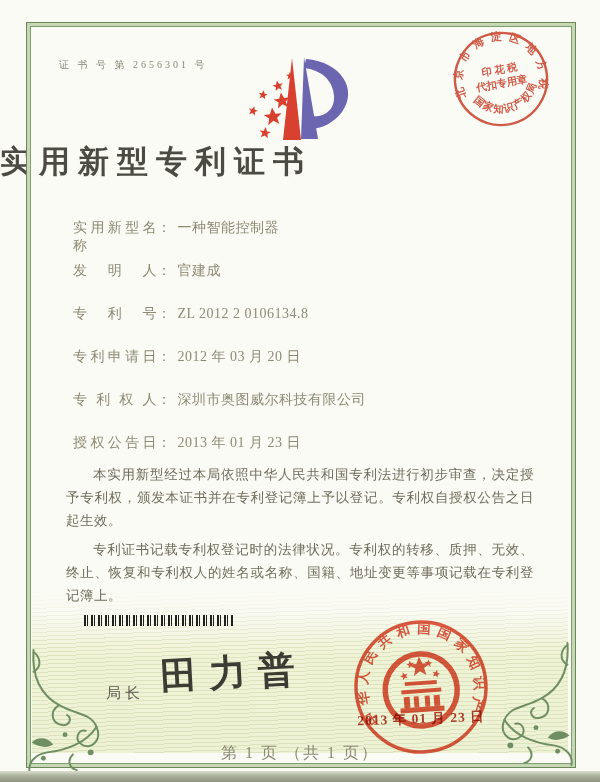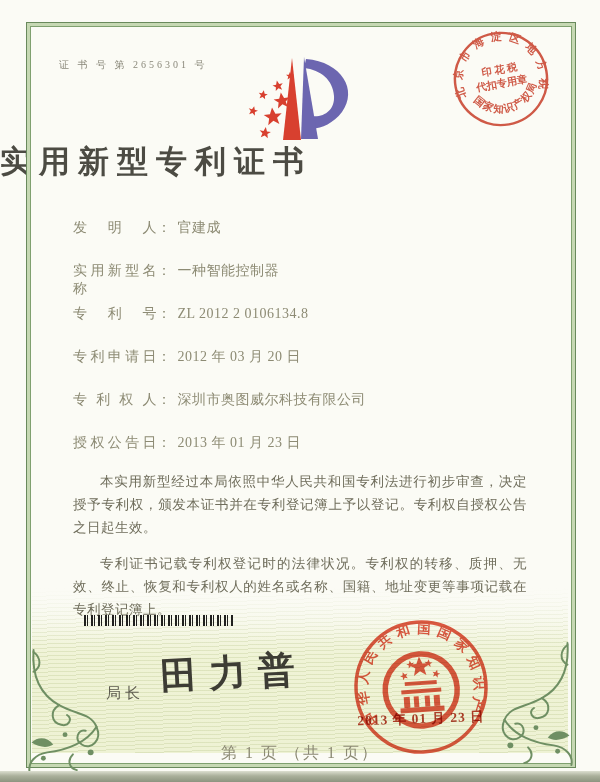--- a/index.html
+++ b/index.html
@@ -30,21 +30,21 @@
   .cert-title{position:absolute;left:0;top:141px;width:100%;text-align:left;
     font-size:31px;font-weight:bold;color:#4c4b43;letter-spacing:8px;z-index:2;}
   .fields{position:absolute;left:73px;top:219px;z-index:2;}
   .field-row{height:43px;font-size:14px;color:#8d8b74;letter-spacing:.5px;}
   .field-label{display:inline-block;width:84px;text-align:justify;text-align-last:justify;
     vertical-align:top;}
   .field-colon{display:inline-block;}
   .field-value{margin-left:6px;}
   .body-text{position:absolute;left:60px;top:457px;width:480px;z-index:2;
     font-size:13.5px;line-height:23px;color:#6f6d5b;text-align:justify;letter-spacing:.5px;}
-  .body-text p{margin:13px;text-indent:2em;}
+  .body-text p{margin:6px;text-indent:2em;}
   .barcode{position:absolute;left:84px;top:615px;width:150px;height:11px;z-index:2;
     background:repeating-linear-gradient(90deg,
       #20201e 0 2px, rgba(0,0,0,0) 2px 3px,
       #20201e 3px 4px, rgba(0,0,0,0) 4px 7px,
       #20201e 7px 9px, rgba(0,0,0,0) 9px 10px,
       #20201e 10px 11px, rgba(0,0,0,0) 11px 14px);}
   .director{position:absolute;left:106px;top:684px;font-size:15px;color:#5c5a4e;
     letter-spacing:4px;z-index:3;font-family:Liberation Serif, serif;}
   .signature{position:absolute;left:160px;top:648px;font-size:37px;color:#3d3c34;
     transform:rotate(-3deg);letter-spacing:12px;font-weight:bold;z-index:3;
@@ -137,22 +137,22 @@
   <text fill="#cf4d3a" font-size="10.5" font-weight="bold">
     <textPath href="#taxArcBottom" startOffset="10" textLength="80" lengthAdjust="spacing">国家知识产权局</textPath>
   </text>
   <text x="50" y="44" text-anchor="middle" fill="#cf4d3a" font-size="10.5" font-weight="bold">印 花 税</text>
   <text x="50" y="58" text-anchor="middle" fill="#cf4d3a" font-size="10.5" font-weight="bold">代扣专用章</text>
 </svg>
 
 <div class="cert-title">实用新型专利证书</div>
 
 <div class="fields">
+  <div class="field-row"><span class="field-label">实用新型名称</span><span class="field-colon">：</span><span class="field-value">一种智能控制器</span></div>
   <div class="field-row"><span class="field-label">发明人</span><span class="field-colon">：</span><span class="field-value">官建成</span></div>
-  <div class="field-row"><span class="field-label">实用新型名称</span><span class="field-colon">：</span><span class="field-value">一种智能控制器</span></div>
   <div class="field-row"><span class="field-label">专利号</span><span class="field-colon">：</span><span class="field-value">ZL 2012 2 0106134.8</span></div>
   <div class="field-row"><span class="field-label">专利申请日</span><span class="field-colon">：</span><span class="field-value">2012 年 03 月 20 日</span></div>
   <div class="field-row"><span class="field-label">专利权人</span><span class="field-colon">：</span><span class="field-value">深圳市奥图威尔科技有限公司</span></div>
   <div class="field-row"><span class="field-label">授权公告日</span><span class="field-colon">：</span><span class="field-value">2013 年 01 月 23 日</span></div>
 </div>
 
 <div class="body-text">
   <p>本实用新型经过本局依照中华人民共和国专利法进行初步审查，决定授予专利权，颁发本证书并在专利登记簿上予以登记。专利权自授权公告之日起生效。</p>
   <p>专利证书记载专利权登记时的法律状况。专利权的转移、质押、无效、终止、恢复和专利权人的姓名或名称、国籍、地址变更等事项记载在专利登记簿上。</p>
 </div>

